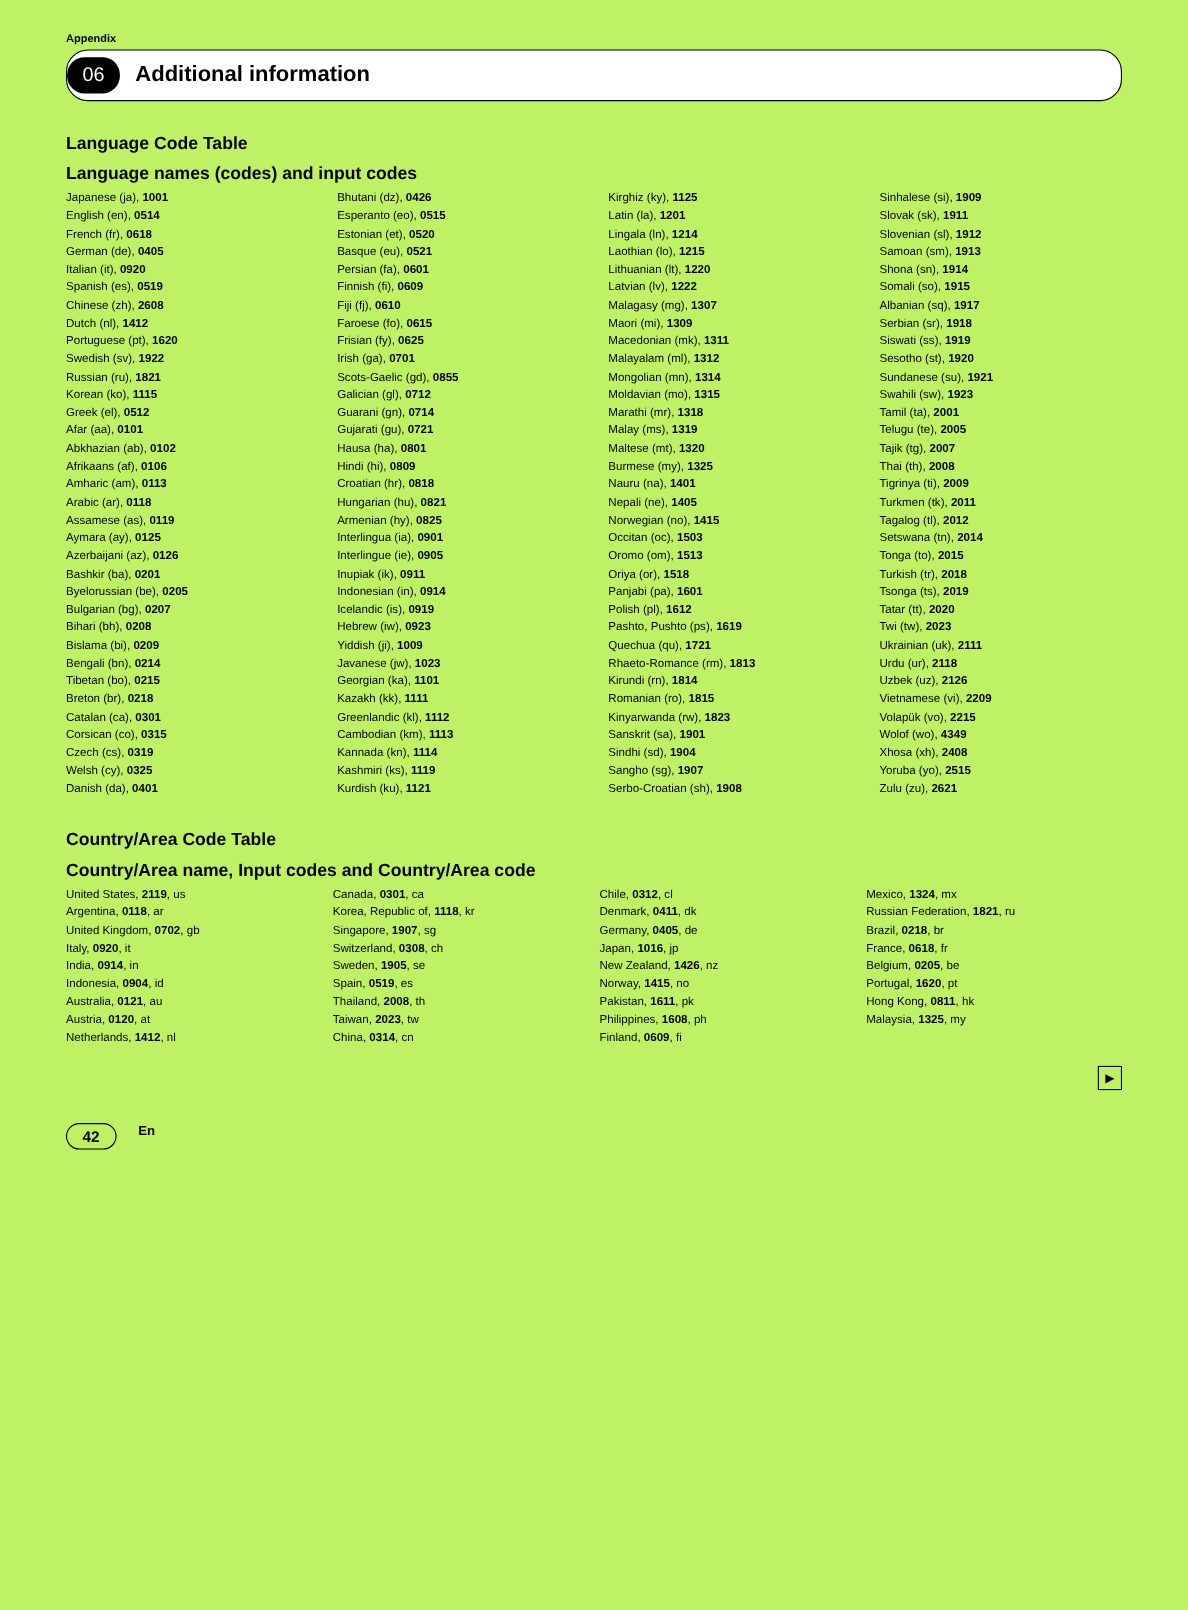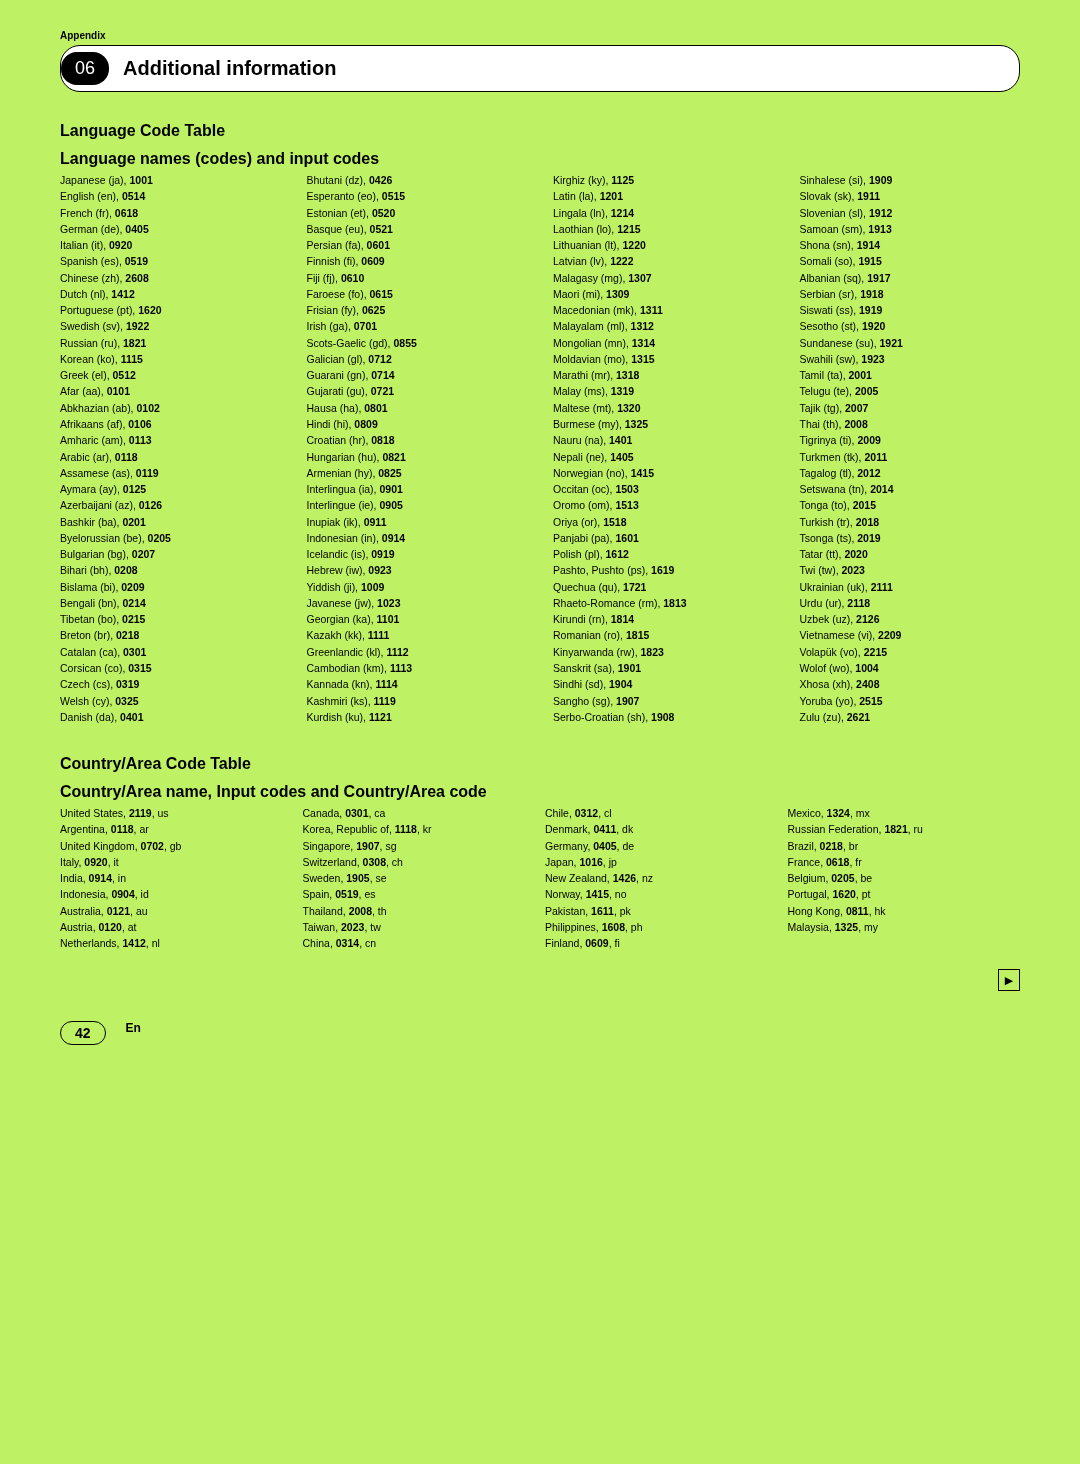--- a/index.html
+++ b/index.html
@@ -291,21 +291,21 @@
         <p>Tonga (to), <b>2015</b></p>
         <p>Turkish (tr), <b>2018</b></p>
         <p>Tsonga (ts), <b>2019</b></p>
         <p>Tatar (tt), <b>2020</b></p>
         <p>Twi (tw), <b>2023</b></p>
         <p>Ukrainian (uk), <b>2111</b></p>
         <p>Urdu (ur), <b>2118</b></p>
         <p>Uzbek (uz), <b>2126</b></p>
         <p>Vietnamese (vi), <b>2209</b></p>
         <p>Volapük (vo), <b>2215</b></p>
-        <p>Wolof (wo), <b>1004</b></p>
+        <p>Wolof (wo), <b>4349</b></p>
         <p>Xhosa (xh), <b>2408</b></p>
         <p>Yoruba (yo), <b>2515</b></p>
         <p>Zulu (zu), <b>2621</b></p>
       </div>
   </div>
 
   <div class="section-title">Country/Area Code Table</div>
 
   <div class="subsection-title">Country/Area name, Input codes and Country/Area code</div>
 

